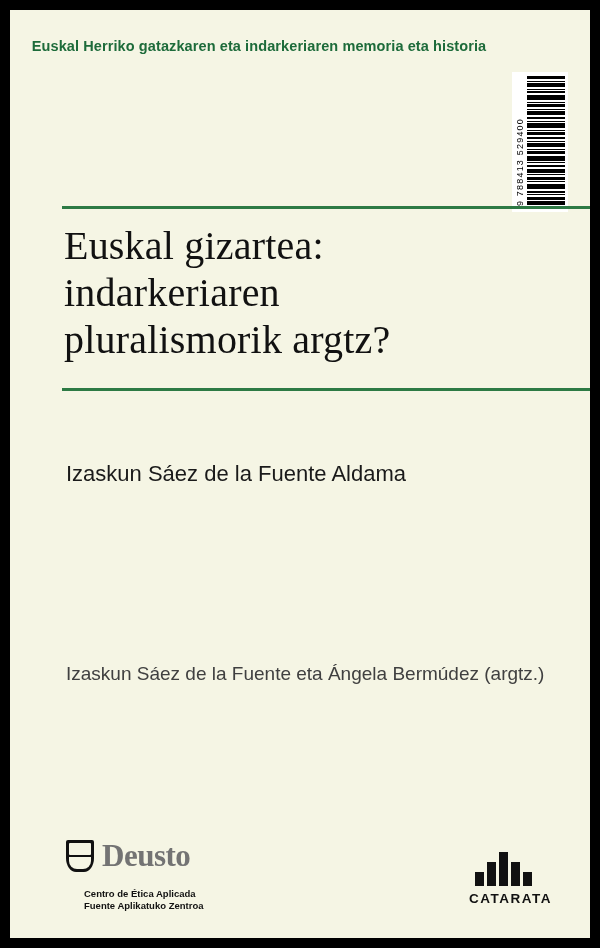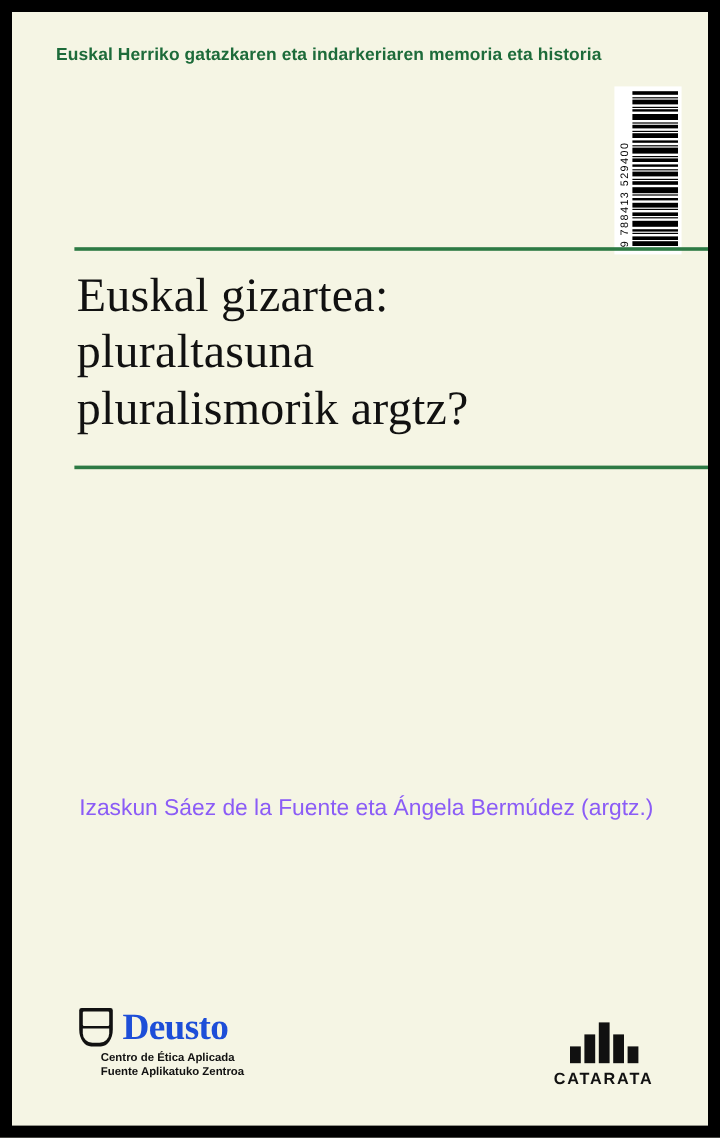--- a/index.html
+++ b/index.html
@@ -37,21 +37,20 @@
     left: 0;
     top: 28px;
     width: 498px;
     text-align: center;
     font-family: "Liberation Sans", sans-serif;
     font-weight: bold;
     font-size: 14.5px;
     letter-spacing: 0.1px;
     color: #1d6b3a;
     white-space: nowrap;
-    padding-left: 15px;
   }
 
   
   .barcode-box {
     position: absolute;
     right: 22px;
     top: 62px;
     width: 56px;
     height: 140px;
     background: #ffffff;
@@ -122,21 +121,21 @@
   }
 
   .editors {
     position: absolute;
     left: 56px;
     top: 652px;
     width: 520px;
     font-family: "Liberation Sans", sans-serif;
     font-size: 19px;
     line-height: 24px;
-    color: #8b5cf6;
+    color: #404040;
   }
 
   
   .deusto-logo {
     position: absolute;
     left: 56px;
     top: 830px;
     width: 250px;
   }
   .deusto-row {
@@ -166,41 +165,41 @@
     position: absolute;
     left: 3px; top: 17px;
     width: 22px; height: 12px;
     background: #f5f5e4;
     border-radius: 0 0 8px 8px;
   }
   .deusto-word {
     font-family: "Liberation Serif", serif;
     font-size: 31px;
     font-weight: bold;
-    color: #1d4ed8;
+    color: #737373;
     letter-spacing: -0.5px;
     line-height: 32px;
   }
   .deusto-sub {
-    margin-top: 4px;
+    margin-top: 16px;
     margin-left: 18px;
     font-family: "Liberation Sans", sans-serif;
     font-size: 9.5px;
     font-weight: bold;
     line-height: 12px;
     color: #111;
   }
 
   
   .catarata-logo {
     position: absolute;
     right: 38px;
     top: 836px;
     width: 98px;
-    text-align: center;
+    text-align: right;
   }
   .cat-mark {
     display: flex;
     align-items: flex-end;
     justify-content: center;
     gap: 3px;
     height: 40px;
   }
   .cat-mark i {
     display: block;
@@ -259,27 +258,28 @@
         <i style="height:3px"></i>
           <i style="height:4px"></i>
           <i style="height:1px"></i>
       </div>
     </div>
 
     <div class="rule rule-top"></div>
 
     <div class="title">
       <div>Euskal gizartea:</div>
-      <div>pluraltasuna</div>
+      <div>indarkeriaren</div>
       <div>pluralismorik argtz?</div>
     </div>
 
     <div class="rule rule-bottom"></div>
 
     <div class="authors">
+      <div>Izaskun Sáez de la Fuente Aldama</div>
     </div>
 
     <div class="editors">Izaskun Sáez de la Fuente eta Ángela Bermúdez (argtz.)</div>
 
     <div class="deusto-logo">
       <div class="deusto-row">
         <span class="deusto-shield"></span>
         <span class="deusto-word">Deusto</span>
       </div>
       <div class="deusto-sub">

